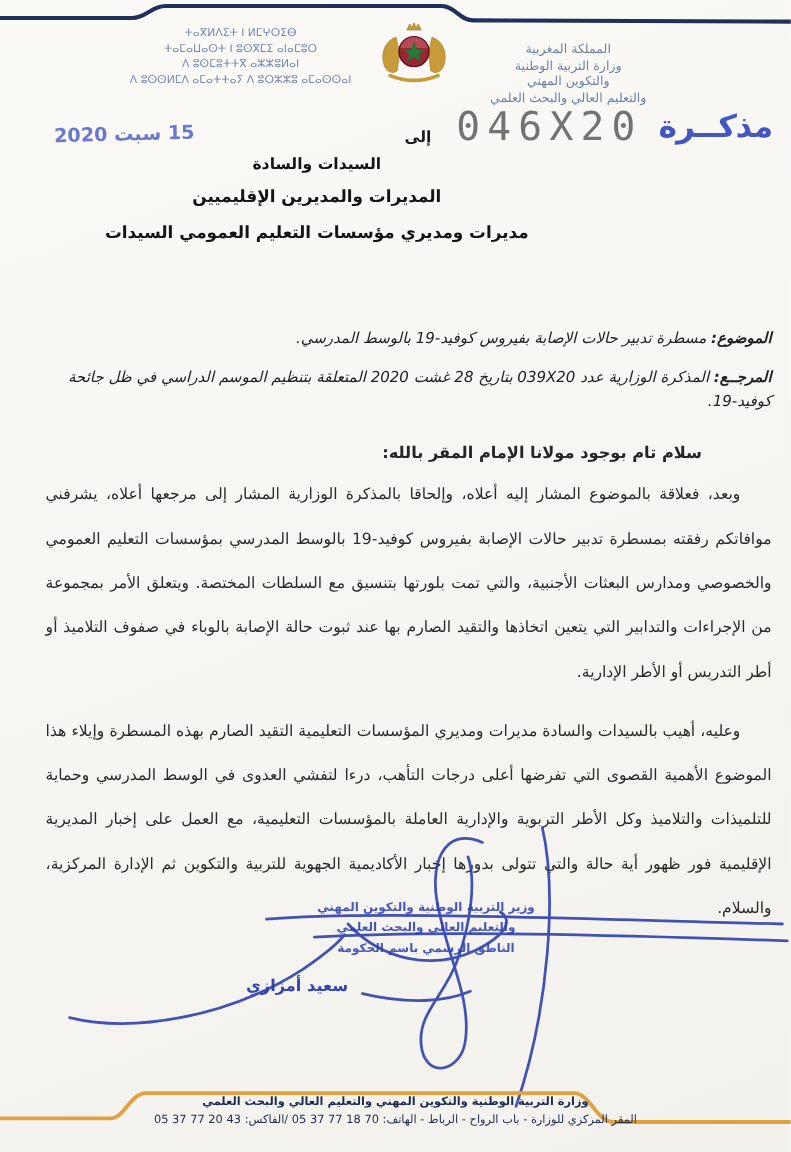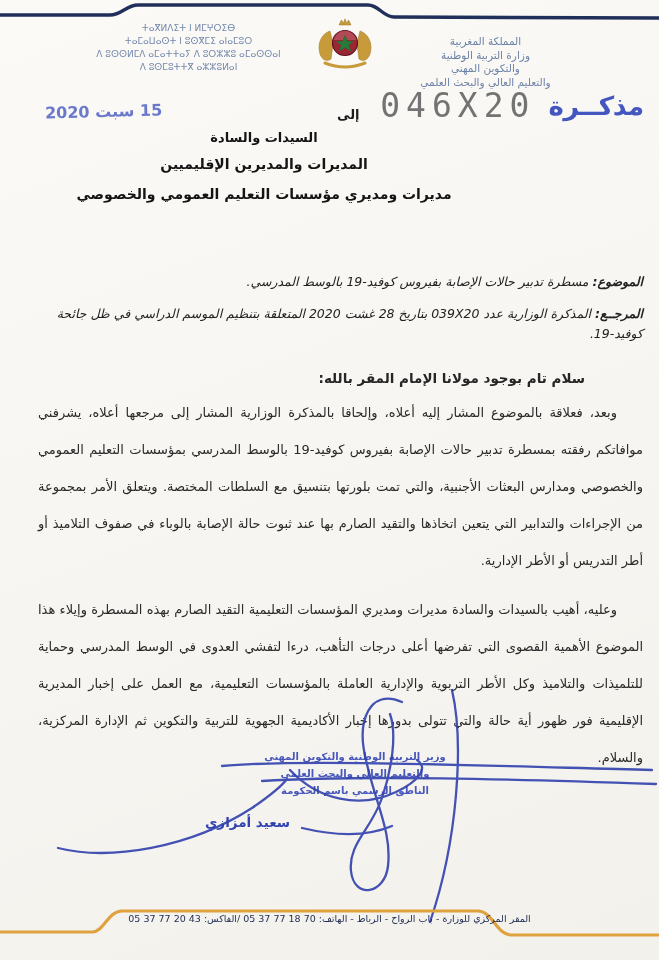--- a/index.html
+++ b/index.html
@@ -10,21 +10,21 @@
   }
   .abs{position:absolute;}
   svg{display:block;}
 
   
   #top-border{top:0;left:0;}
   #bottom-border{top:902px;left:0;}
 
   
   #letterhead{top:16px;left:0;width:659px;display:flex;justify-content:center;
-              align-items:flex-start;gap:20px;}
+              align-items:flex-start;gap:8px;}
   .tif-block{width:210px;text-align:center;color:#7589ad;font-size:9px;
              line-height:13px;padding-top:6px;}
   .ar-head-block{width:180px;text-align:center;color:#6d82a8;font-size:10.5px;
                  line-height:13.5px;direction:rtl;padding-top:19px;}
   .emblem-wrap{width:62px;height:58px;}
 
   
   #memo-stamp{top:86px;right:14px;direction:rtl;display:flex;align-items:center;
               gap:14px;}
   #memo-word{font-size:26px;font-weight:bold;color:#4456c0;transform:skewX(-4deg);}
@@ -72,22 +72,22 @@
 <body>
 
 <svg id="top-border" class="abs" width="659" height="28" viewBox="0 0 659 28">
   <path d="M0,15 L110,15 C122,15 126,5 138,5 L368,5 C379,5 383,17 394,17 L659,18" fill="none" stroke="#20305a" stroke-width="3.4" stroke-linecap="round"></path>
 </svg>
 
 <div id="letterhead" class="abs">
   <div class="tif-block">
     <div>ⵜⴰⴳⵍⴷⵉⵜ ⵏ ⵍⵎⵖⵔⵉⴱ</div>
     <div>ⵜⴰⵎⴰⵡⴰⵙⵜ ⵏ ⵓⵙⴳⵎⵉ ⴰⵏⴰⵎⵓⵔ</div>
+    <div>ⴷ ⵓⵙⵎⵓⵜⵜⴳ ⴰⵣⵣⵓⵍⴰⵏ</div>
     <div>ⴷ ⵓⵙⵙⵍⵎⴷ ⴰⵎⴰⵜⵜⴰⵢ ⴷ ⵓⵔⵣⵣⵓ ⴰⵎⴰⵙⵙⴰⵏ</div>
-    <div>ⴷ ⵓⵙⵎⵓⵜⵜⴳ ⴰⵣⵣⵓⵍⴰⵏ</div>
   </div>
   <div class="emblem-wrap">
     <svg width="62" height="58" viewBox="0 0 62 58">
       <path d="M25 9 l2.4-5 2 3.2 1.6-4.4 1.6 4.4 2-3.2 2.4 5 z" fill="#c79a3a" stroke="#a87f2c" stroke-width="0.6"></path>
       <path d="M16 15 C7 18 3 28 6 38 C8 44 13 46 17 43 L19 28 Z" fill="#c79a3a" stroke="#a87f2c" stroke-width="0.6"></path>
       <path d="M46 15 C55 18 59 28 56 38 C54 44 49 46 45 43 L43 28 Z" fill="#c79a3a" stroke="#a87f2c" stroke-width="0.6"></path>
       <circle cx="31" cy="27" r="12.5" fill="#9c2433" stroke="#5e1220" stroke-width="1.2"></circle>
       <path d="M19.5 24 a11.8 11.8 0 0 1 23 0 z" fill="#b8515c" opacity="0.85"></path>
       <polygon points="31,19.5 33.3,25.4 39.5,25.4 34.6,29.1 36.6,35 31,31.4 25.4,35 27.4,29.1 22.5,25.4 28.7,25.4" fill="#2a7a3b" stroke="#1e6f33" stroke-width="0.7"></polygon>
       <path d="M11 47 Q31 55 51 47" fill="none" stroke="#c79a3a" stroke-width="3" stroke-linecap="round"></path>
@@ -106,21 +106,21 @@
   <span id="memo-number">046X20</span>
 </div>
 
 <div id="date-stamp" class="abs">15 سبت 2020</div>
 
 <div id="to-label" class="abs">إلى</div>
 
 <div id="recipients" class="abs">
   <div class="r0">السيدات والسادة</div>
   <div class="r2">المديرات والمديرين الإقليميين</div>
-  <div class="r3">مديرات ومديري مؤسسات التعليم العمومي والخصوصي</div>
+  <div class="r3">مديرات ومديري مؤسسات التعليم العمومي السيدات</div>
 </div>
 
 <div id="main" class="abs">
   <div class="meta-line">
     <span class="meta-label">الموضوع:</span><span> مسطرة تدبير حالات الإصابة بفيروس كوفيد-19 بالوسط المدرسي.</span>
   </div>
   <div class="meta-line">
     <span class="meta-label">المرجــع:</span><span> المذكرة الوزارية عدد 039X20 بتاريخ 28 غشت 2020 المتعلقة بتنظيم الموسم الدراسي في ظل جائحة كوفيد-19.</span>
   </div>
   <div id="greeting">سلام تام بوجود مولانا الإمام المقر بالله:</div>
@@ -146,14 +146,15 @@
       <path d="M262,148 C300,157 331,155 352,146"></path>
     </g>
   </svg>
 </div>
 
 <svg id="bottom-border" class="abs" width="659" height="44" viewBox="0 0 659 44">
   <path d="M0,30 L92,30 C104,30 108,9 122,9 L478,9 C492,9 497,33 511,33 L659,33" fill="none" stroke="#dfa23f" stroke-width="3.2" stroke-linecap="round"></path>
 </svg>
 
 <div id="footer-text" class="abs">
+  <div class="f1">وزارة التربية الوطنية والتكوين المهني والتعليم العالي والبحث العلمي</div>
   <div class="f2">المقر المركزي للوزارة - باب الرواح - الرباط - الهاتف: 70 18 77 37 05 /الفاكس: 43 20 77 37 05</div>
 </div>
 
 </body></html>

